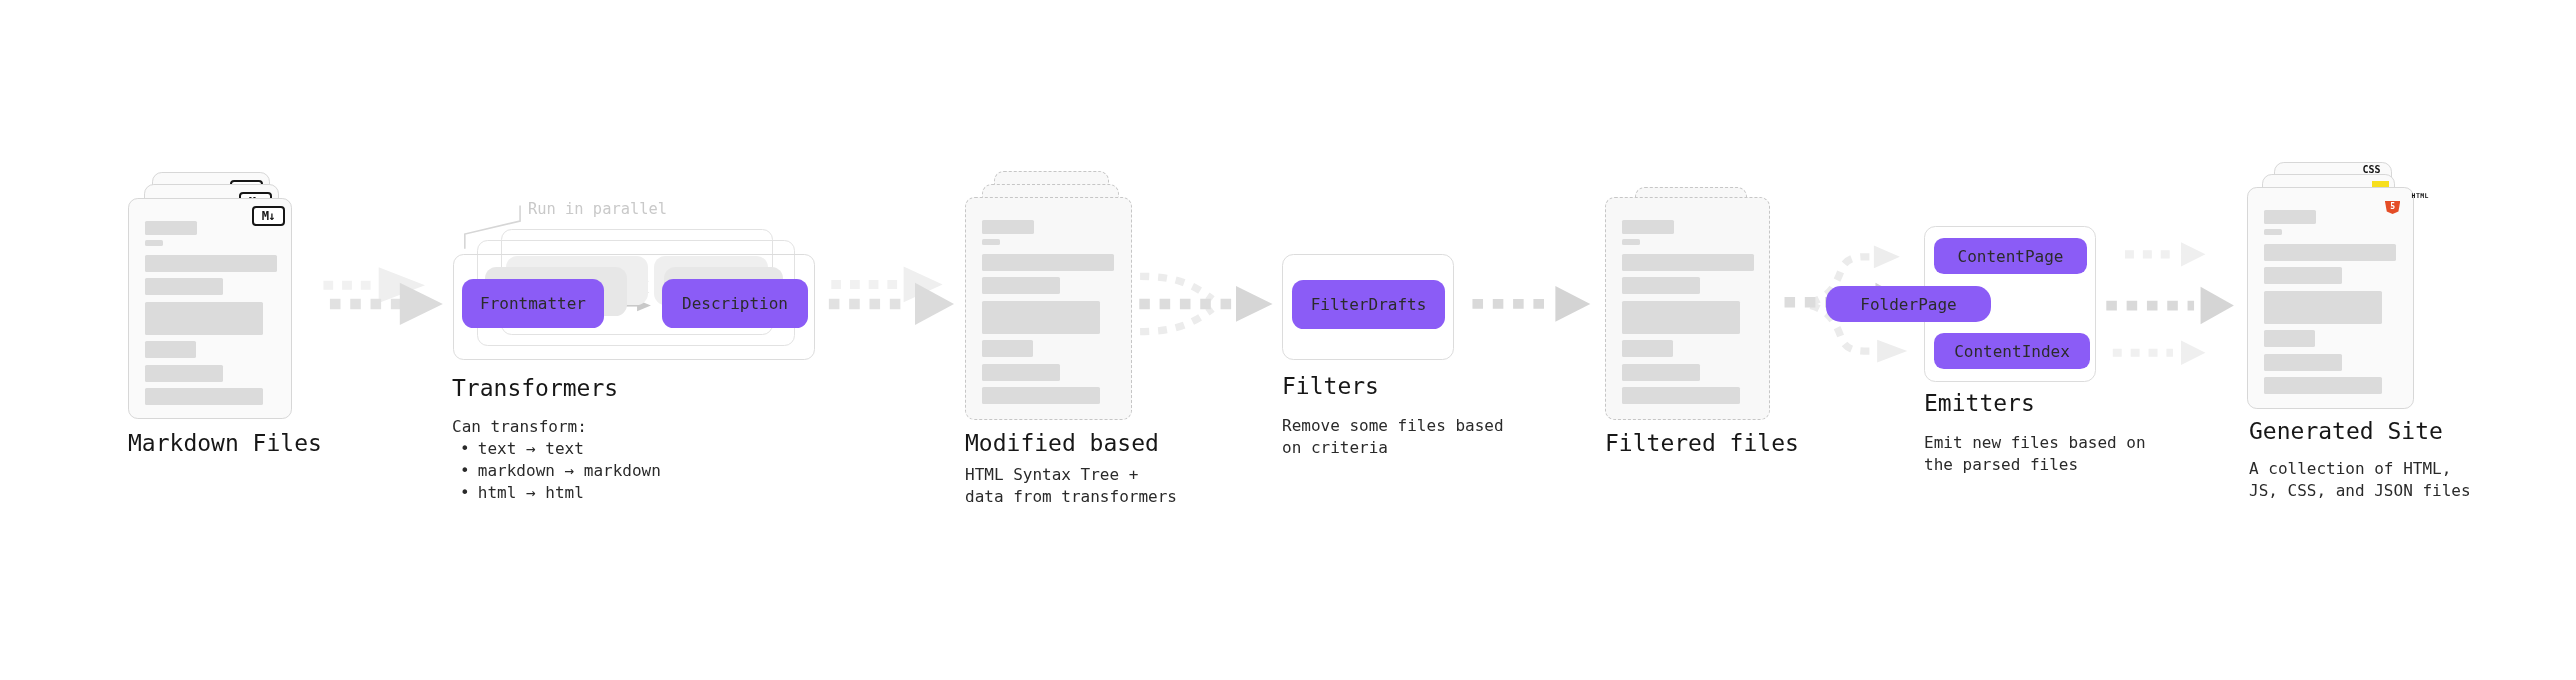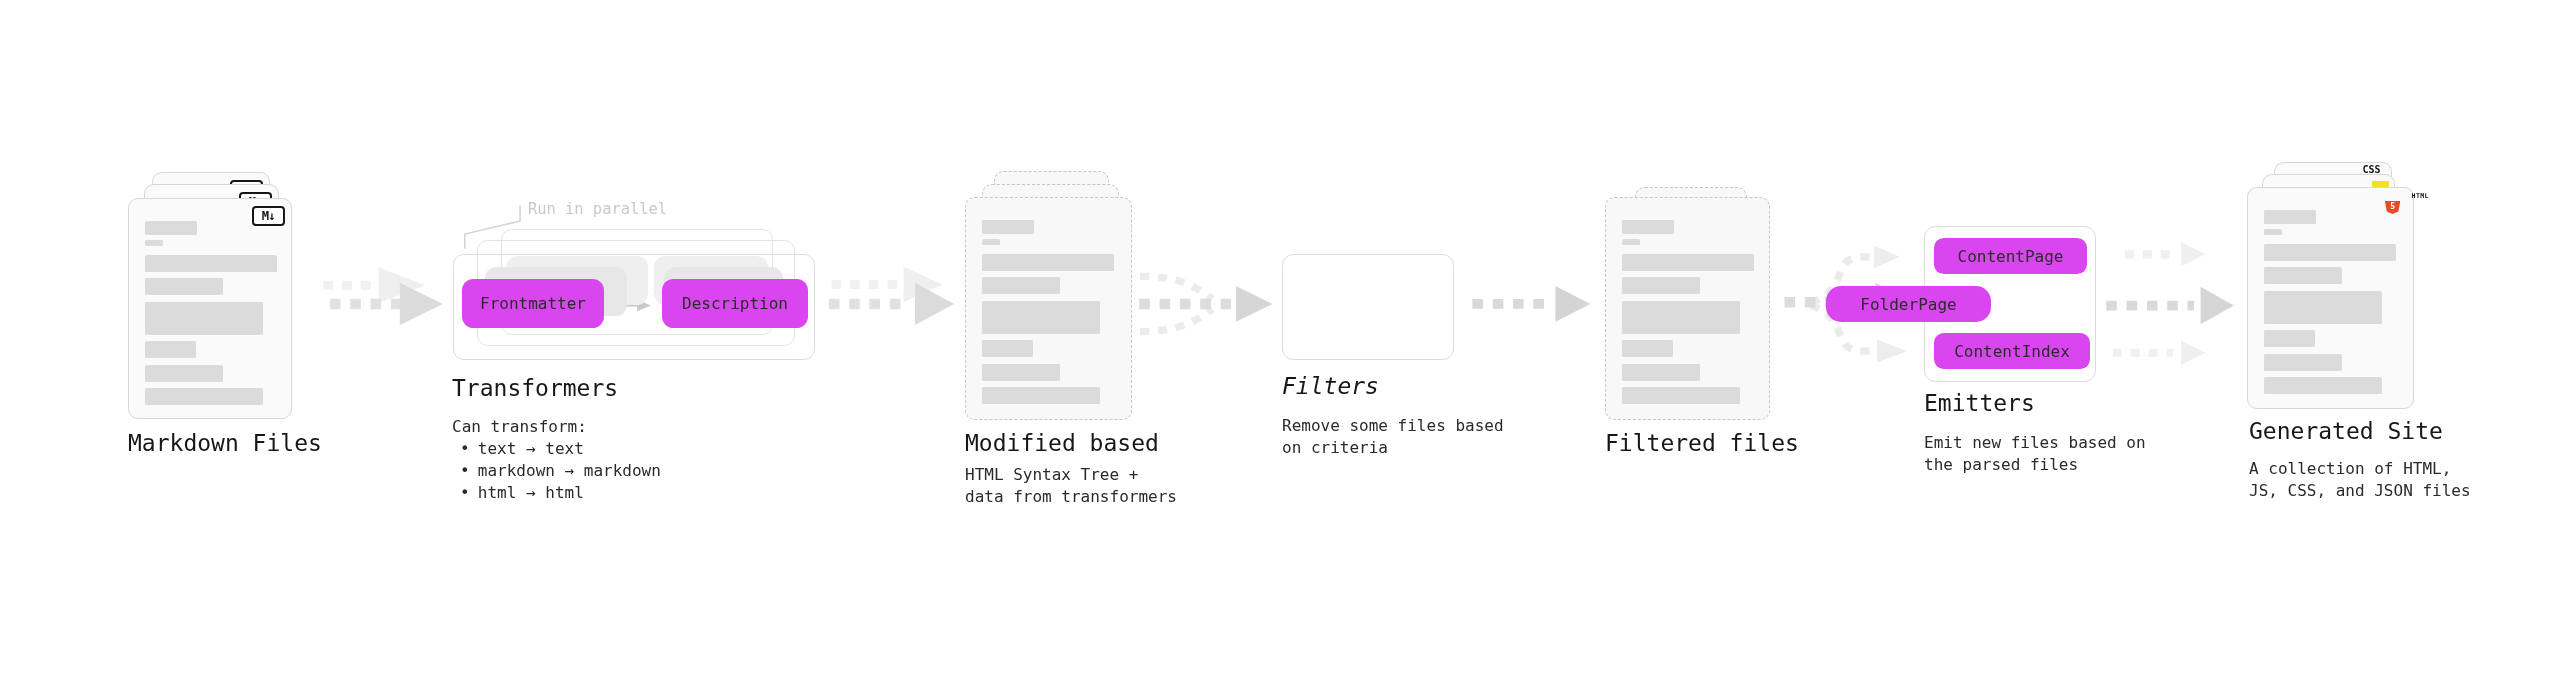--- a/index.html
+++ b/index.html
@@ -16,21 +16,21 @@
   .skel .b3{width:132px;height:17px;}
   .skel .b4{width:78px;height:17px;}
   .skel .b5{width:118px;height:33px;}
   .skel .b6{width:51px;height:17px;}
   .skel .b7{width:78px;height:17px;}
   .skel .b8{width:118px;height:17px;margin-bottom:0;}
   
   .obox{position:absolute;box-sizing:border-box;border:1.6px solid #e2e2e2;border-radius:10.6px;background:transparent;}
   .obox.strong{border-color:#dcdcdc;}
   
-  .pill{position:absolute;box-sizing:border-box;background:#d946ef;border-radius:11.4px;
+  .pill{position:absolute;box-sizing:border-box;background:#8b5cf6;border-radius:11.4px;
         display:flex;align-items:center;justify-content:center;
         font-size:16px;color:#2b2b2b;white-space:nowrap;}
   .pill.ghost1{background:#e7e7e7;}
   .pill.ghost2{background:#efefef;}
   
   .title{position:absolute;font-size:23px;line-height:23px;color:#171717;white-space:nowrap;}
   .body{position:absolute;font-size:16px;line-height:22px;color:#2a2a2a;white-space:nowrap;}
   .callout-label{position:absolute;font-size:15.4px;line-height:15.4px;color:#c9c9c9;white-space:nowrap;}
   .bullet-line{white-space:nowrap;}
   .bullet-line .marker{margin-right:8.1px;}
@@ -169,21 +169,22 @@
       <div class="bar b8"></div>
     </div>
   </div>
   <div class="title" style="left:965px;top:432px;">Modified based</div>
   <div class="body" style="left:965px;top:464px;">
     <div>HTML Syntax Tree +</div>
     <div>data from transformers</div>
   </div>
 
   <div class="obox strong" style="left:1282px;top:254px;width:172px;height:106px;border-radius:11.4px;"></div>
-  <div class="title" style="left:1282px;top:375px;font-style:italic;">Filters</div>
+  <div class="pill" style="left:1292px;top:280px;width:153px;height:49px;">FilterDrafts</div>
+  <div class="title" style="left:1282px;top:375px;">Filters</div>
   <div class="body" style="left:1282px;top:415px;">
     <div>Remove some files based</div>
     <div>on criteria</div>
   </div>
 
   <div class="card dashed" style="left:1635px;top:187px;width:112px;height:65px;"></div>
   <div class="card dashed" style="left:1605px;top:197px;width:165px;height:223px;">
     <div class="skel">
       <div class="bar b1"></div>
       <div class="bar b2"></div>

